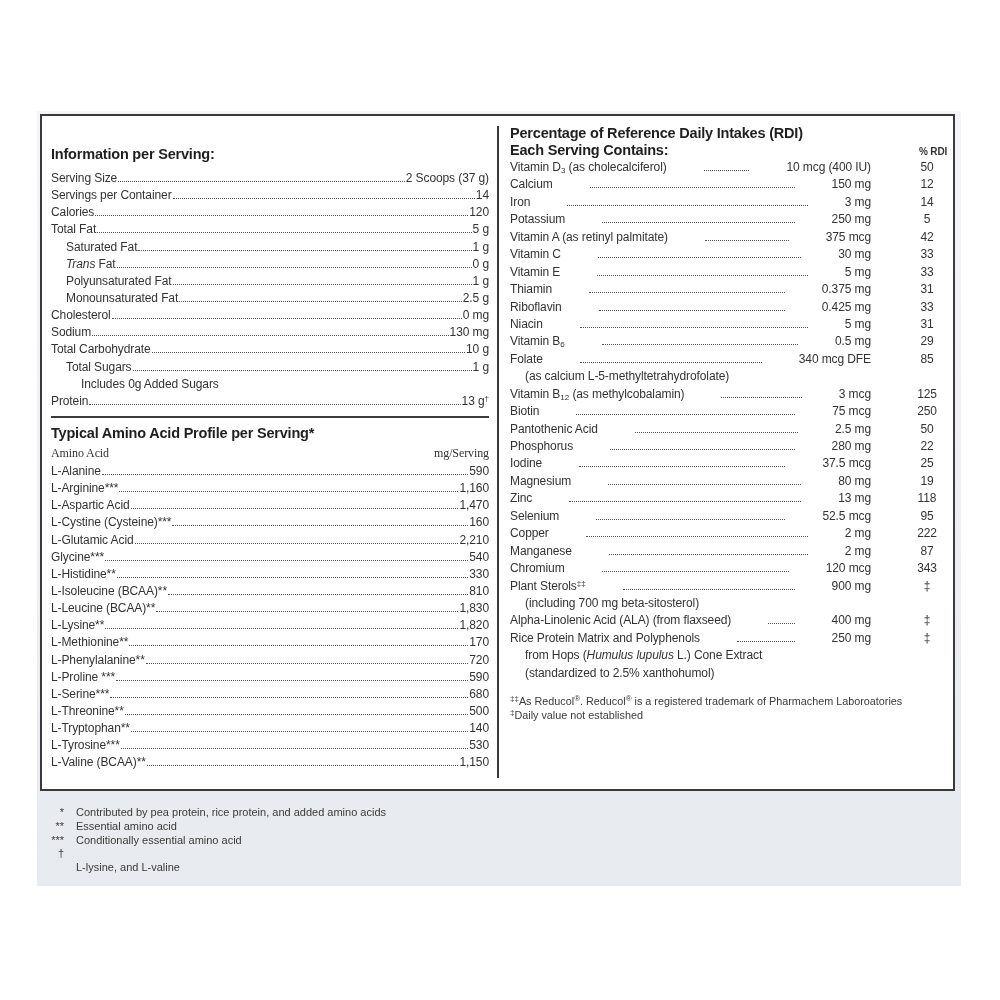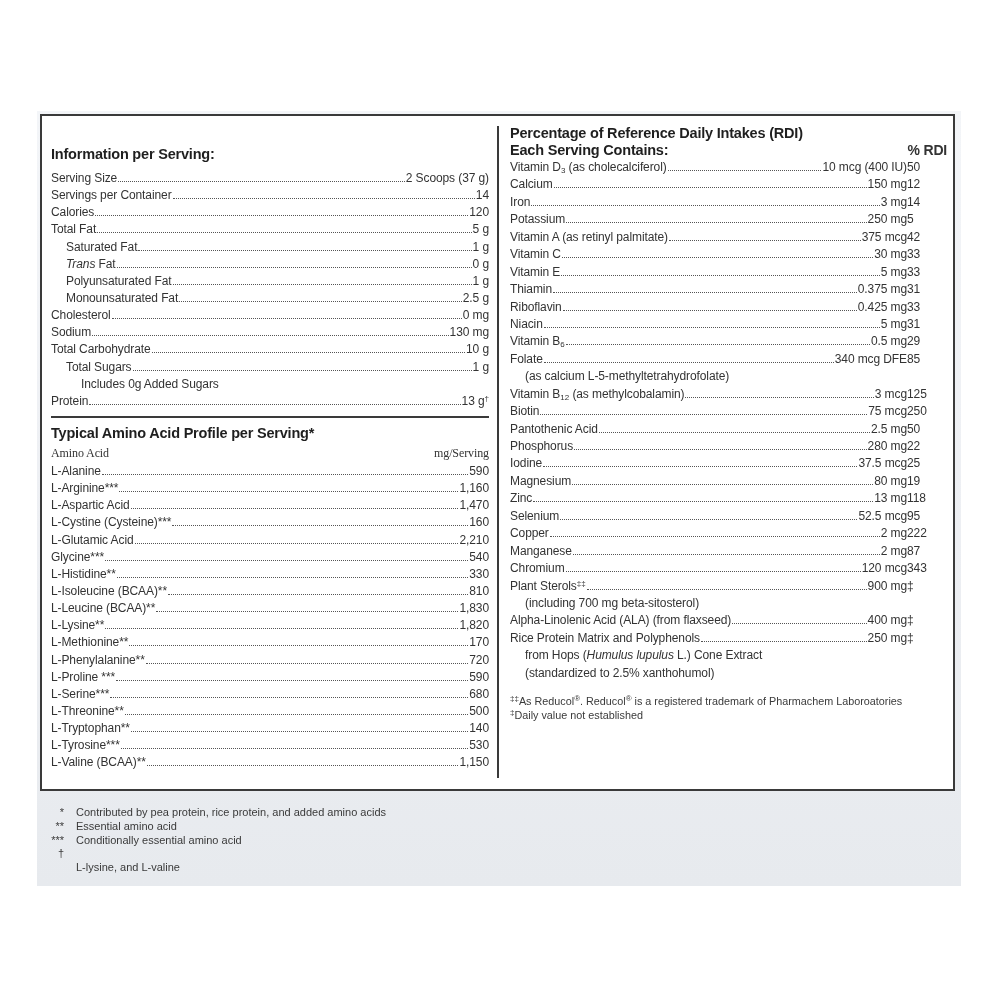--- a/index.html
+++ b/index.html
@@ -15,32 +15,32 @@
     position:absolute;left:40px;top:114px;width:915px;height:677px;
     background:#ffffff;border:2px solid #3a3a3a;box-sizing:border-box;
   }
   .divider{position:absolute;left:455px;top:10px;height:652px;width:2px;background:#3a3a3a;}
   .col-left{position:absolute;left:9px;top:13px;width:438px;margin-top:17px;}
   .col-right{position:absolute;left:468px;top:9px;width:437px;}
   .sec-header{font-weight:bold;font-size:14.5px;color:#1f1f1f;letter-spacing:-0.2px;white-space:nowrap;}
   .info-title{margin-bottom:9px;}
   .amino-title{margin-bottom:5px;}
   .row{display:flex;align-items:baseline;height:17.15px;font-size:12px;letter-spacing:-0.1px;white-space:nowrap;}
-  .col-right .row{height:17.45px;}
+  .col-right .row{height:17.45px;gap:36px;}
   .dots{flex:1 1 auto;border-bottom:1.6px dotted #555;margin:0 1px 3px 1px;min-width:4px;}
   .noleader .dots{border-bottom:none;}
   .lbl{white-space:nowrap;}
   .val,.amt{white-space:nowrap;}
-  .rdi{flex:0 0 40px;text-align:left;}
+  .rdi{flex:0 0 40px;text-align:center;}
   .ind1{padding-left:15px;}
   .ind2{padding-left:30px;}
   .hr{border-top:2px solid #3a3a3a;margin:5px 0 7px 0;}
   .colhead{height:18px;font-family:Liberation Serif, serif;}
   .subhead-row{display:flex;align-items:baseline;margin-top:1px;height:18px;gap:30px;}
-  .rdi-col-label{font-weight:bold;font-size:14px;margin-left:auto;letter-spacing:-0.2px;}
+  .rdi-col-label{font-weight:bold;font-size:10px;margin-left:auto;letter-spacing:-0.2px;}
   .box-footnotes{margin-top:12px;font-size:10.8px;line-height:13.5px;color:#3a3a3a;}
   sub,sup{font-size:8px;line-height:0;letter-spacing:0;}
   sup{vertical-align:4px;}
   sub{vertical-align:-2px;}
   .footnotes{position:absolute;left:37px;top:806px;width:600px;font-size:11px;line-height:13.8px;color:#3a3a3a;}
   .fn-line{display:flex;}
   .fn-marker{flex:0 0 27px;text-align:right;margin-right:4px;white-space:nowrap;}
   .fn-text{white-space:nowrap;margin-left:8px;}
   i{font-style:italic;}
 </style>

